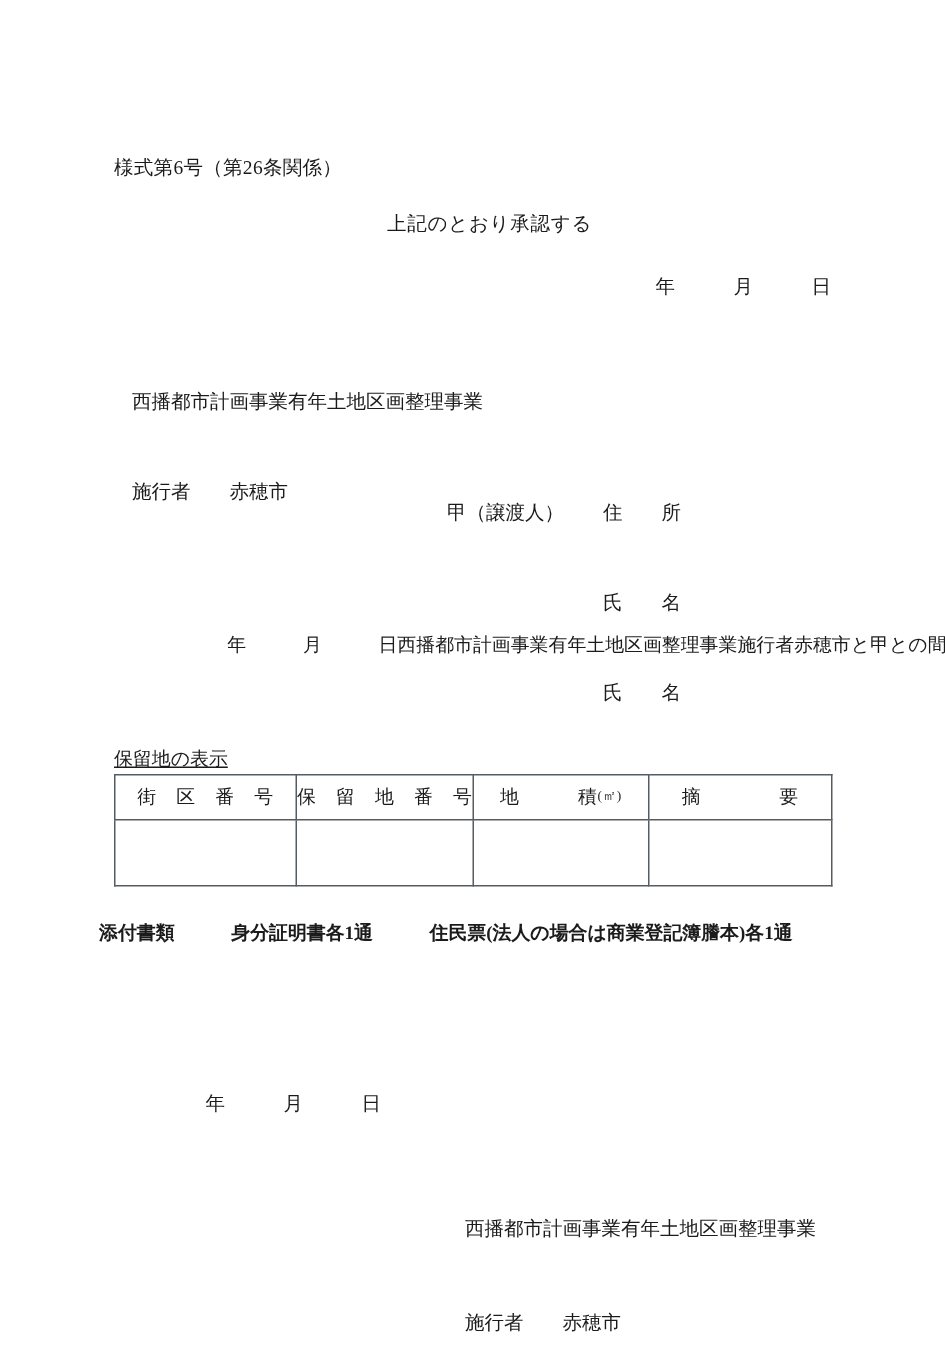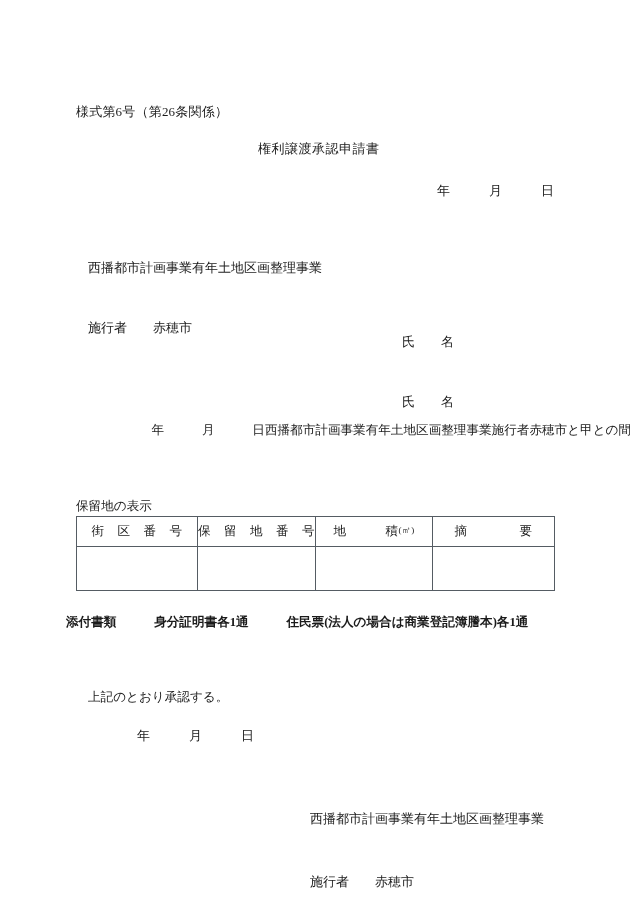--- a/index.html
+++ b/index.html
@@ -76,20 +76,21 @@
   }
   .body-text p {
     margin: 0;
     text-indent: 0;
   }
 
   .table-caption {
     left: 76px;
     top: 470px;
     font-size: 12.6px;
+    text-decoration: underline;
   }
 
   
   .holding-table {
     position: absolute;
     left: 76px;
     top: 488px;
     width: 478px;
     border-collapse: collapse;
     table-layout: fixed;
@@ -140,30 +141,31 @@
   .signature div { white-space: pre; }
 </style>
 </head>
 <body>
 
 <div class="page">
   <div class="doc">
 
     <div class="abs form-no">様式第6号（第26条関係）</div>
 
-    <div class="abs doc-title">権利譲渡承認申請書</div>
+    <div class="abs doc-title">上記のとおり承認する</div>
 
     <div class="abs date-line-top">年　　　月　　　日</div>
 
     <div class="abs addressee">
       <div>西播都市計画事業有年土地区画整理事業</div>
       <div>施行者　　赤穂市</div>
     </div>
 
     <div class="abs parties">
+      <div>甲（譲渡人）　　住　　所</div>
       <div>　　　　　　　　氏　　名</div>
       <div>　　　　　　　　氏　　名</div>
     </div>
 
     <div class="abs body-text">
       <p>　　　　　　年　　　月　　　日西播都市計画事業有年土地区画整理事業施行者赤穂市と甲との間に締結した保留地売買契約による保留地を甲から乙に譲渡し、譲受人に当該土地に対する権利義務を継承することを誓約しますので、西播都市計画事業有年土地区画整理事業の保留地の処分に関する規則第26条第1項ただし書規定により承認くださいますよう当事者連署をもつて申請します。</p>
     </div>
 
     <div class="abs table-caption">保留地の表示</div>
 
@@ -185,21 +187,20 @@
           <td></td>
           <td></td>
           <td></td>
           <td></td>
         </tr>
       </tbody>
     </table>
 
     <div class="abs attachments">添付書類　　　身分証明書各1通　　　住民票(法人の場合は商業登記簿謄本)各1通</div>
 
-    <div class="abs approve-line">上記のとおり承認する。</div>
 
     <div class="abs date-line-bottom">年　　　月　　　日</div>
 
     <div class="abs signature">
       <div>西播都市計画事業有年土地区画整理事業</div>
       <div>施行者　　赤穂市</div>
       
     </div>
 
   </div>

